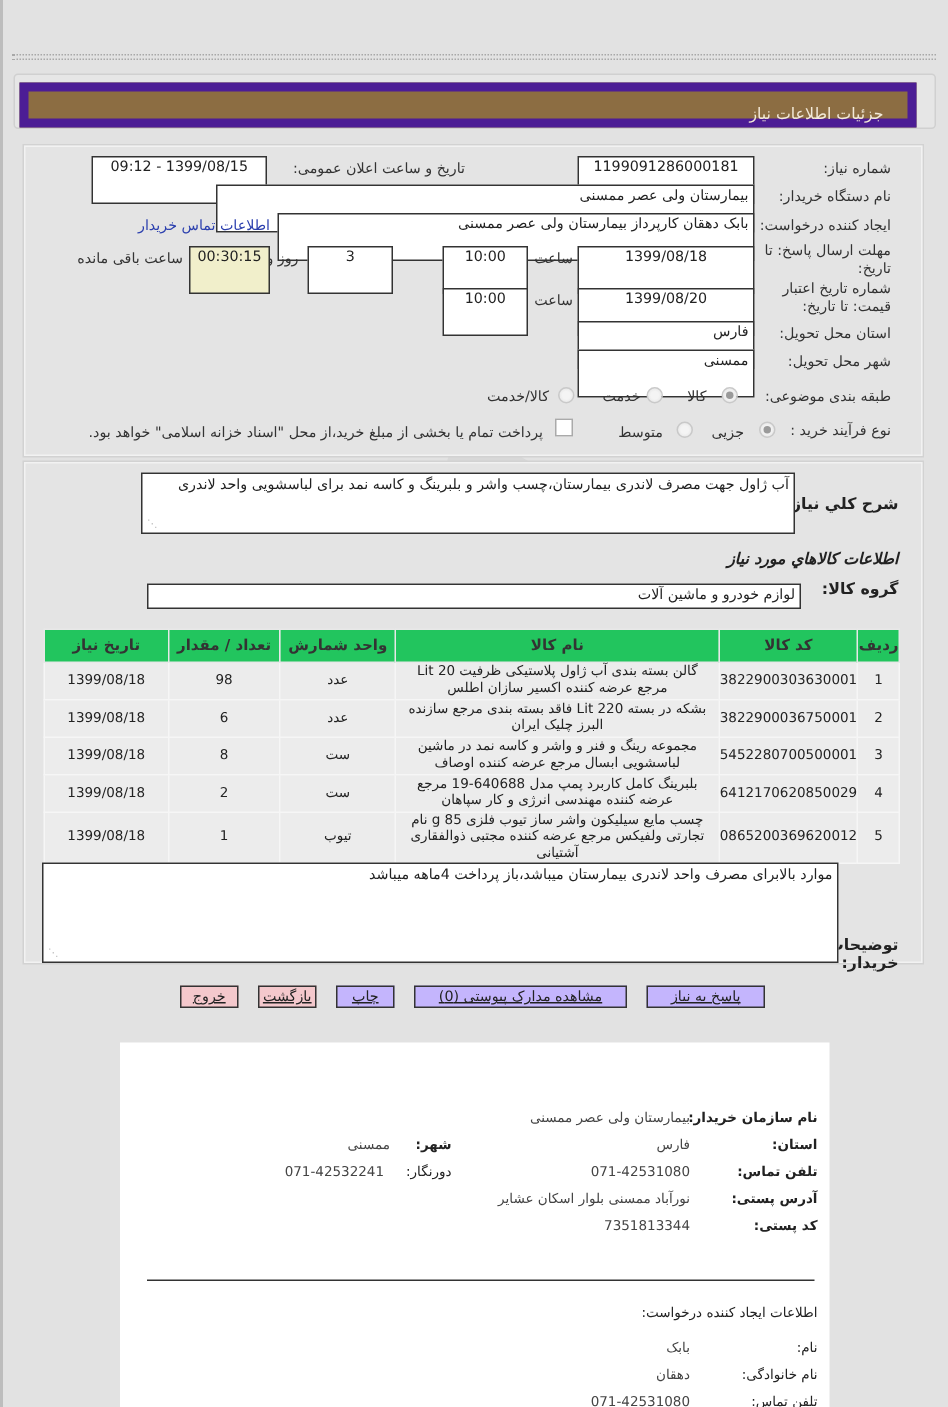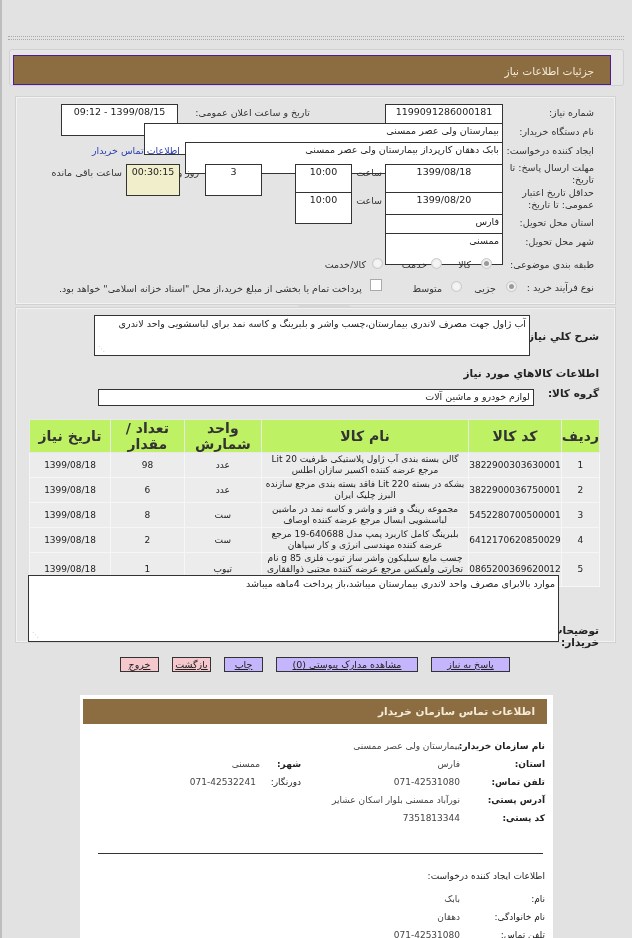--- a/index.html
+++ b/index.html
@@ -16,21 +16,21 @@
   .dotted-line {
     position: absolute; left: 8px; right: 8px; top: 36px; height: 4px;
     border-top: 1px dotted #a8a8a8; border-bottom: 1px dotted #a8a8a8;
   }
   .header-outer {
     position: absolute; left: 9px; top: 49px; width: 615px; height: 37px;
     border: 1px solid #d0d0d0; background: #e6e6e6; border-radius: 3px;
   }
   .main-header {
     position: absolute; left: 13px; top: 55px; width: 598px; height: 30px;
-    background: #8c6d42; border: 1px solid #4c1d95;
+    background: #8c6d42; border: 6px solid #4c1d95;
     color: #f3ead8; font-size: 10.5px; line-height: 30px; padding-right: 16px;
   }
   .panel {
     position: absolute; background: #e4e4e4;
     border: 1px solid #f2f2f2; box-shadow: 0 0 0 1px #d2d2d2;
   }
   .label {
     position: absolute; color: #333; font-size: 9.5px; text-align: right; line-height: 12px;
     white-space: nowrap;
   }
@@ -56,21 +56,21 @@
     position: absolute; background: #fff; border: 1px solid #333; resize: none;
     font-family: "DejaVu Sans", sans-serif; font-size: 9.5px; padding: 2px 3px; direction: rtl; text-align: right;
     color: #222; overflow: hidden;
   }
   .grip { position: absolute; left: 3px; bottom: 2px; color: #bbb; font-size: 7px; letter-spacing: -1px; }
   table.items {
     position: absolute; left: 29px; top: 419px; width: 571px; border-collapse: collapse;
     font-size: 9px; color: #222;
   }
   table.items th {
-    background: #bef264; color: #333; font-weight: bold; font-size: 14px; height: 22px; border: 1px solid #e8e8e8;
+    background: #22c55e; color: #333; font-weight: bold; font-size: 10px; height: 22px; border: 1px solid #e8e8e8;
   }
   table.items td {
     background: #ececec; border: 1px solid #f6f6f6; text-align: center; height: 25px; line-height: 11px;
   }
   table.items td.name { font-size: 9px; padding: 0 3px; }
   .btn {
     position: absolute; height: 15px; border: 1px solid #333; font-size: 9.5px; line-height: 13px; text-align: center;
     text-decoration: underline; cursor: pointer; white-space: nowrap;
   }
   .btn.green { background: #c4b5fd; }
@@ -122,21 +122,21 @@
 
 <div class="label wrap" style="right:38px; top:162px; width:90px;">مهلت ارسال پاسخ: تا تاریخ:</div>
 <div class="field" style="left:385px; top:164px; width:118px;">1399/08/18</div>
 <div class="label" style="right:250px; top:167px;">ساعت</div>
 <div class="field" style="left:295px; top:164px; width:57px;">10:00</div>
 <div class="field" style="left:205px; top:164px; width:57px;">3</div>
 <div class="label" style="right:433px; top:167px;">روز و</div>
 <div class="field timer" style="left:126px; top:164px; width:54px;">00:30:15</div>
 <div class="label" style="right:510px; top:167px;">ساعت باقی مانده</div>
 
-<div class="label wrap" style="right:38px; top:187px; width:90px;">حداقل تاریخ اعتبار عمومی: تا تاریخ:</div>
+<div class="label wrap" style="right:38px; top:187px; width:90px;">شماره تاریخ اعتبار قیمت: تا تاریخ:</div>
 <div class="field" style="left:385px; top:192px; width:118px;">1399/08/20</div>
 <div class="label" style="right:250px; top:195px;">ساعت</div>
 <div class="field" style="left:295px; top:192px; width:57px;">10:00</div>
 
 <div class="label" style="right:38px; top:217px;">استان محل تحویل:</div>
 <div class="field rt" style="left:385px; top:214px; width:118px;">فارس</div>
 
 <div class="label" style="right:38px; top:236px;">شهر محل تحویل:</div>
 <div class="field rt" style="left:385px; top:233px; width:118px;">ممسنی</div>
 
@@ -157,21 +157,21 @@
 <div class="label" style="right:270px; top:283px;">پرداخت تمام یا بخشی از مبلغ خرید،از محل "اسناد خزانه اسلامی" خواهد بود.</div>
 
 <div class="panel" style="left:16px; top:308px; width:599px; height:334px;"></div>
 
 <div class="bold-label" style="right:33px; top:330px;">شرح کلي نياز:</div>
 <div class="ta" style="left:94px; top:315px; width:436px; height:41px;">
   <span>آب ژاول جهت مصرف لاندری بیمارستان،چسب واشر و بلبرینگ و کاسه نمد برای لباسشویی واحد لاندری</span>
   <span class="grip">⋰</span>
 </div>
 
-<div class="bold-label" style="right:33px; top:367px;">اطلاعات کالاهاي مورد نياز</div>
+<div class="bold-label" style="right:33px; top:367px;font-style:italic;">اطلاعات کالاهاي مورد نياز</div>
 
 <div class="bold-label" style="right:33px; top:387px;">گروه کالا:</div>
 <div class="field rt" style="left:98px; top:389px; width:436px; height:17px;">لوازم خودرو و ماشین آلات</div>
 
 <table class="items">
   <thead>
     <tr>
       <th style="width:20px">ردیف</th>
       <th style="width:80px">کد کالا</th>
       <th style="width:228px">نام کالا</th>
@@ -232,21 +232,20 @@
   <span class="grip">⋰</span>
 </div>
 
 <div class="btn green" style="left:431px; top:657px; width:79px;">پاسخ به نیاز</div>
 <div class="btn green" style="left:276px; top:657px; width:142px;">مشاهده مدارک پیوستی (0)</div>
 <div class="btn green" style="left:224px; top:657px; width:39px;">چاپ</div>
 <div class="btn pink" style="left:172px; top:657px; width:39px;">بازگشت</div>
 <div class="btn pink" style="left:120px; top:657px; width:39px;">خروج</div>
 
 <div class="contact-card">
-  <div class="contact-header">اطلاعات تماس سازمان خریدار</div>
 
   <div class="c-label" style="right:8px; top:46px;">نام سازمان خریدار:</div>
   <div class="c-val" style="right:93px; top:46px;">بیمارستان ولی عصر ممسنی</div>
 
   <div class="c-label" style="right:8px; top:64px;">استان:</div>
   <div class="c-val" style="right:93px; top:64px;">فارس</div>
   <div class="c-label" style="right:252px; top:64px;">شهر:</div>
   <div class="c-val" style="right:293px; top:64px;">ممسنی</div>
 
   <div class="c-label" style="right:8px; top:82px;">تلفن تماس:</div>

